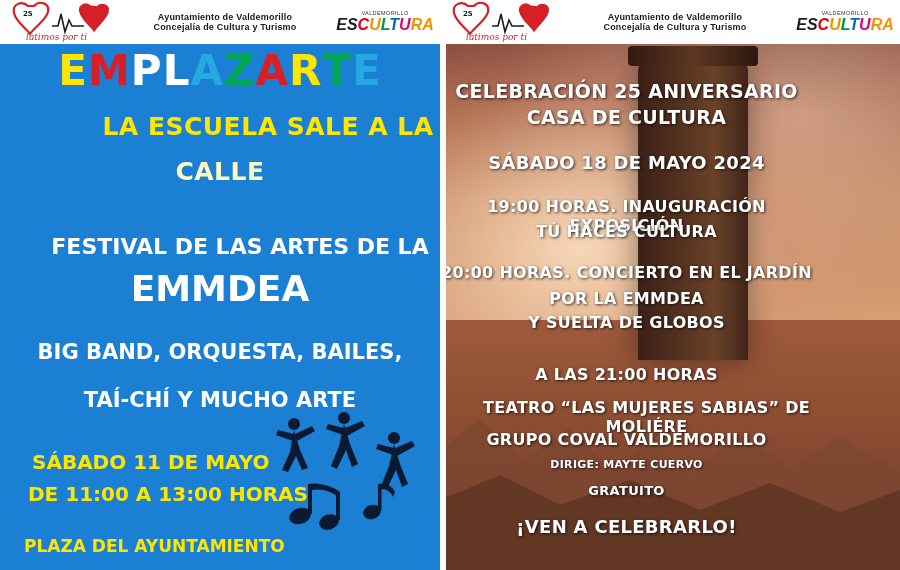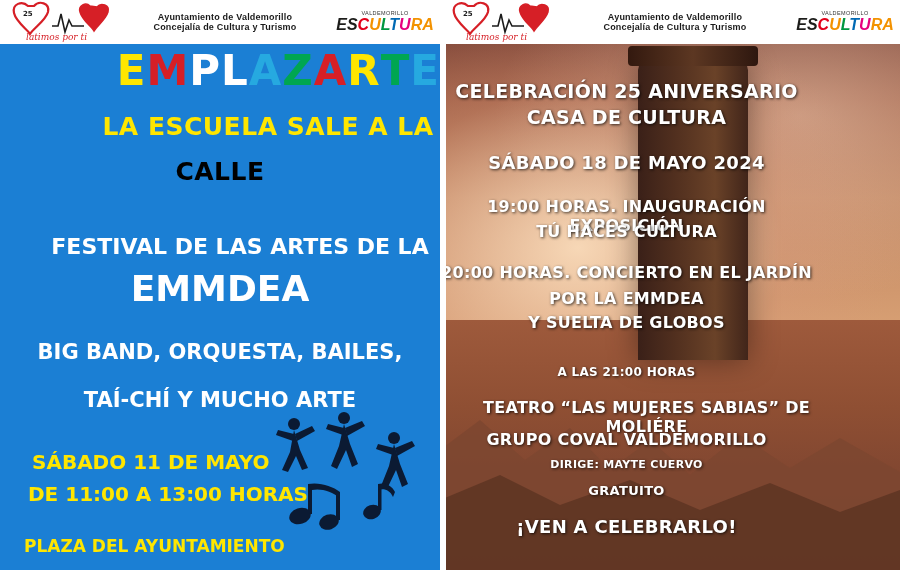--- a/index.html
+++ b/index.html
@@ -84,39 +84,39 @@
   .cultura-logo .c2 { color:#f39200; }
   .cultura-logo .c3 { color:#009640; }
   .cultura-logo .c4 { color:#0069b4; }
   .cultura-logo .c5 { color:#e6007e; }
 
   .emplaz {
     position: absolute;
     top: 46px;
     left: 0;
     width: 440px;
-    text-align: right;
+    text-align: center;
     font-size: 42px;
     font-weight: bold;
     letter-spacing: 1px;
     font-family: "DejaVu Sans", sans-serif;
   }
   .emplaz span { display:inline-block; }
 
   .left-line {
     position: absolute;
     left: 0;
     width: 440px;
     text-align: center;
     color: #ffffff;
     font-weight: bold;
     font-family: "DejaVu Sans", sans-serif;
   }
   .l-sub1 { top: 112px;  font-size: 25px; color:#ffe600; letter-spacing:.5px;padding-left:48px; }
-  .l-sub2 { top: 157px;  font-size: 25px; color:#000000; letter-spacing:.5px; }
+  .l-sub2 { top: 157px;  font-size: 25px; color:#fef9c3; letter-spacing:.5px; }
   .l-fest { top: 234px;  font-size: 22px; padding-left: 20px; }
   .l-emmdea { top: 268px; font-size: 36px; }
   .l-big  { top: 340px; font-size: 21px; }
   .l-tai  { top: 388px; font-size: 21px; }
   .l-sab  { top: 450px; font-size: 20px; color:#ffe600; text-align:left; padding-left:32px; width:400px;}
   .l-hor  { top: 482px; font-size: 20px; color:#ffe600; text-align:left; padding-left:28px; width:400px;}
   .l-plaza{ top: 536px; font-size: 17px; color:#ffe600; text-align:left; padding-left:24px; width:400px;}
 
   .dancers {
     position: absolute;
@@ -191,21 +191,21 @@
     letter-spacing: .3px;
   }
   .r1 { top: 80px;  font-size: 19px; }
   .r2 { top: 106px; font-size: 19px; }
   .r3 { top: 152px; font-size: 18px; }
   .r4 { top: 197px; font-size: 16px; }
   .r5 { top: 222px; font-size: 16px; }
   .r6 { top: 263px; font-size: 16px; }
   .r7 { top: 289px; font-size: 16px; }
   .r8 { top: 313px; font-size: 16px; }
-  .r9 { top: 365px; font-size: 12px; }
+  .r9 { top: 365px; font-size: 16px; }
   .r10{ top: 398px; font-size: 16px; margin-left: 20px; }
   .r11{ top: 430px; font-size: 16px; }
   .r12{ top: 458px; font-size: 11px; }
   .r13{ top: 483px; font-size: 13px; }
   .r14{ top: 516px; font-size: 18px; }
 
   .gap-strip {
     position: absolute;
     left: 440px; top: 0;
     width: 6px; height: 570px;

